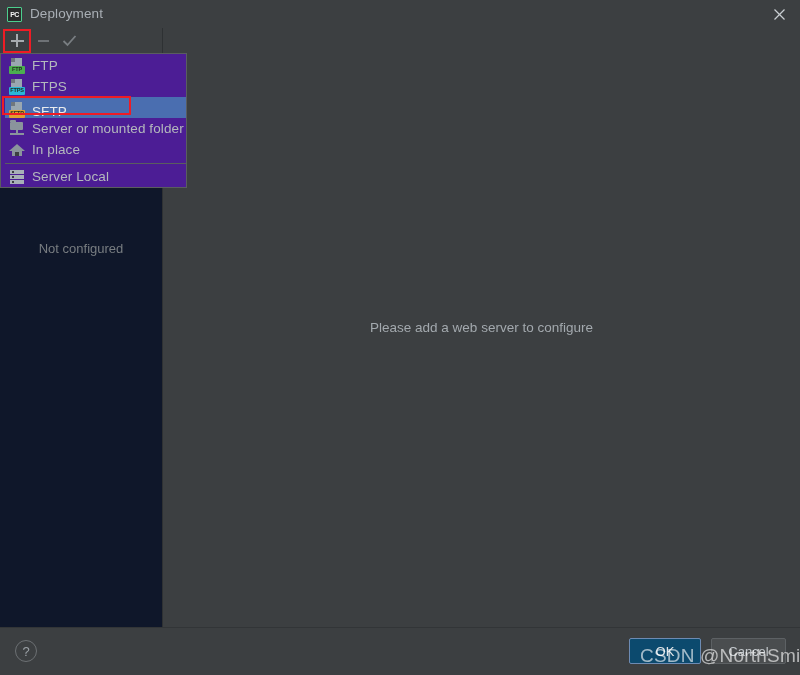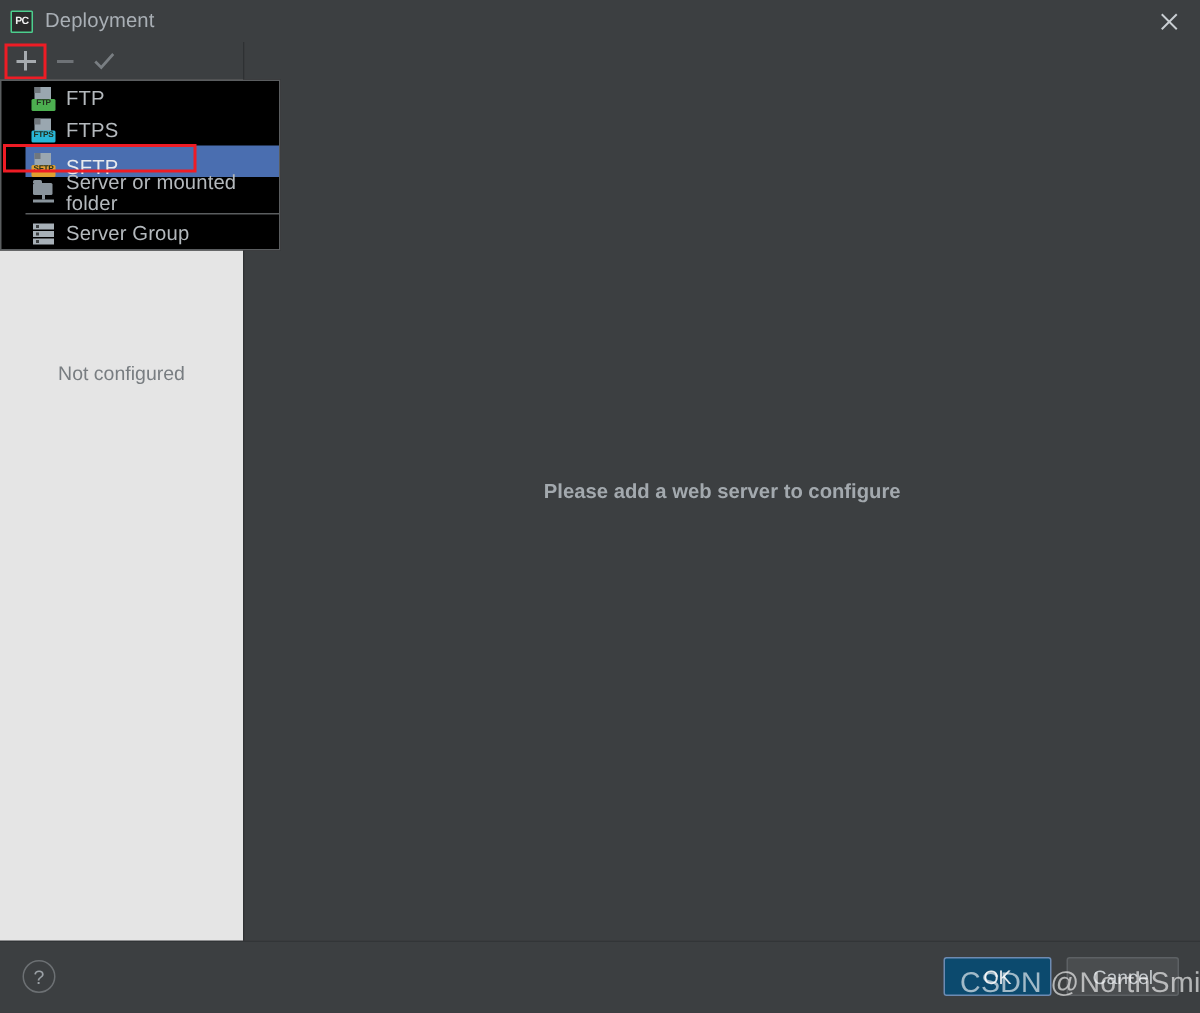--- a/index.html
+++ b/index.html
@@ -83,49 +83,49 @@
   .bottom-divider {
     position: absolute; left: 0; top: 627px;
     width: 800px; height: 1px;
     background: #323537;
   }
 
   
   .left-col {
     position: absolute; left: 0; top: 53px;
     width: 162px; height: 574px;
-    background: #e5e5e5;
+    background: #0f172a;
   }
   .not-configured {
     position: absolute; left: 0; top: 188px;
     width: 162px;
     text-align: center;
     font-size: 13px; color: #787d81;
   }
 
   
   .main-panel {
     position: absolute; left: 163px; top: 28px;
     width: 637px; height: 599px;
     background: #3c3f41;
   }
   .main-msg {
     position: absolute; left: 0; top: 292px;
     width: 637px; text-align: center;
-    font-size: 13.5px; color: #a3a9ae; font-weight: bold;
+    font-size: 13.5px; color: #a3a9ae;
   }
 
   
   .popup {
     position: absolute; left: 0; top: 53px;
     width: 187px;
-    background: #000000;
+    background: #4c1d95;
     border: 1px solid #5a5d5f;
     z-index: 40;
-    padding: 1px 0 0 16px;
+    padding: 1px 0 0 4px;
   }
   .menu-item {
     position: relative;
     height: 21px;
     display: flex; align-items: center;
     padding-left: 4px;
     cursor: pointer;
     font-size: 13.5px;
     color: #b4b9bd;
   }
@@ -334,38 +334,46 @@
 
     <div class="menu-item">
       <span class="mi-icon">
         <span class="icn-folder"></span>
           <span class="icn-stand"></span>
           <span class="icn-base"></span>
       </span>
       <span class="mi-label">Server or mounted folder</span>
     </div>
 
+    <div class="menu-item">
+      <span class="mi-icon">
+        <span class="icn-home-roof"></span>
+          <span class="icn-home-body"></span>
+          <span class="icn-home-door"></span>
+      </span>
+      <span class="mi-label">In place</span>
+    </div>
 
     <div class="menu-sep"></div>
 
     <div class="menu-item">
       <span class="mi-icon">
         <span class="icn-rack">
             <div>
               <span></span>
             </div>
             <div>
               <span></span>
             </div>
             <div>
               <span></span>
             </div>
           </span>
       </span>
-      <span class="mi-label">Server Group</span>
+      <span class="mi-label">Server Local</span>
     </div>
   </div>
 
   <div class="red-outline"></div>
 
   <div class="bottom-bar">
     <div class="help-btn">
       <span>?</span>
     </div>
   </div>

